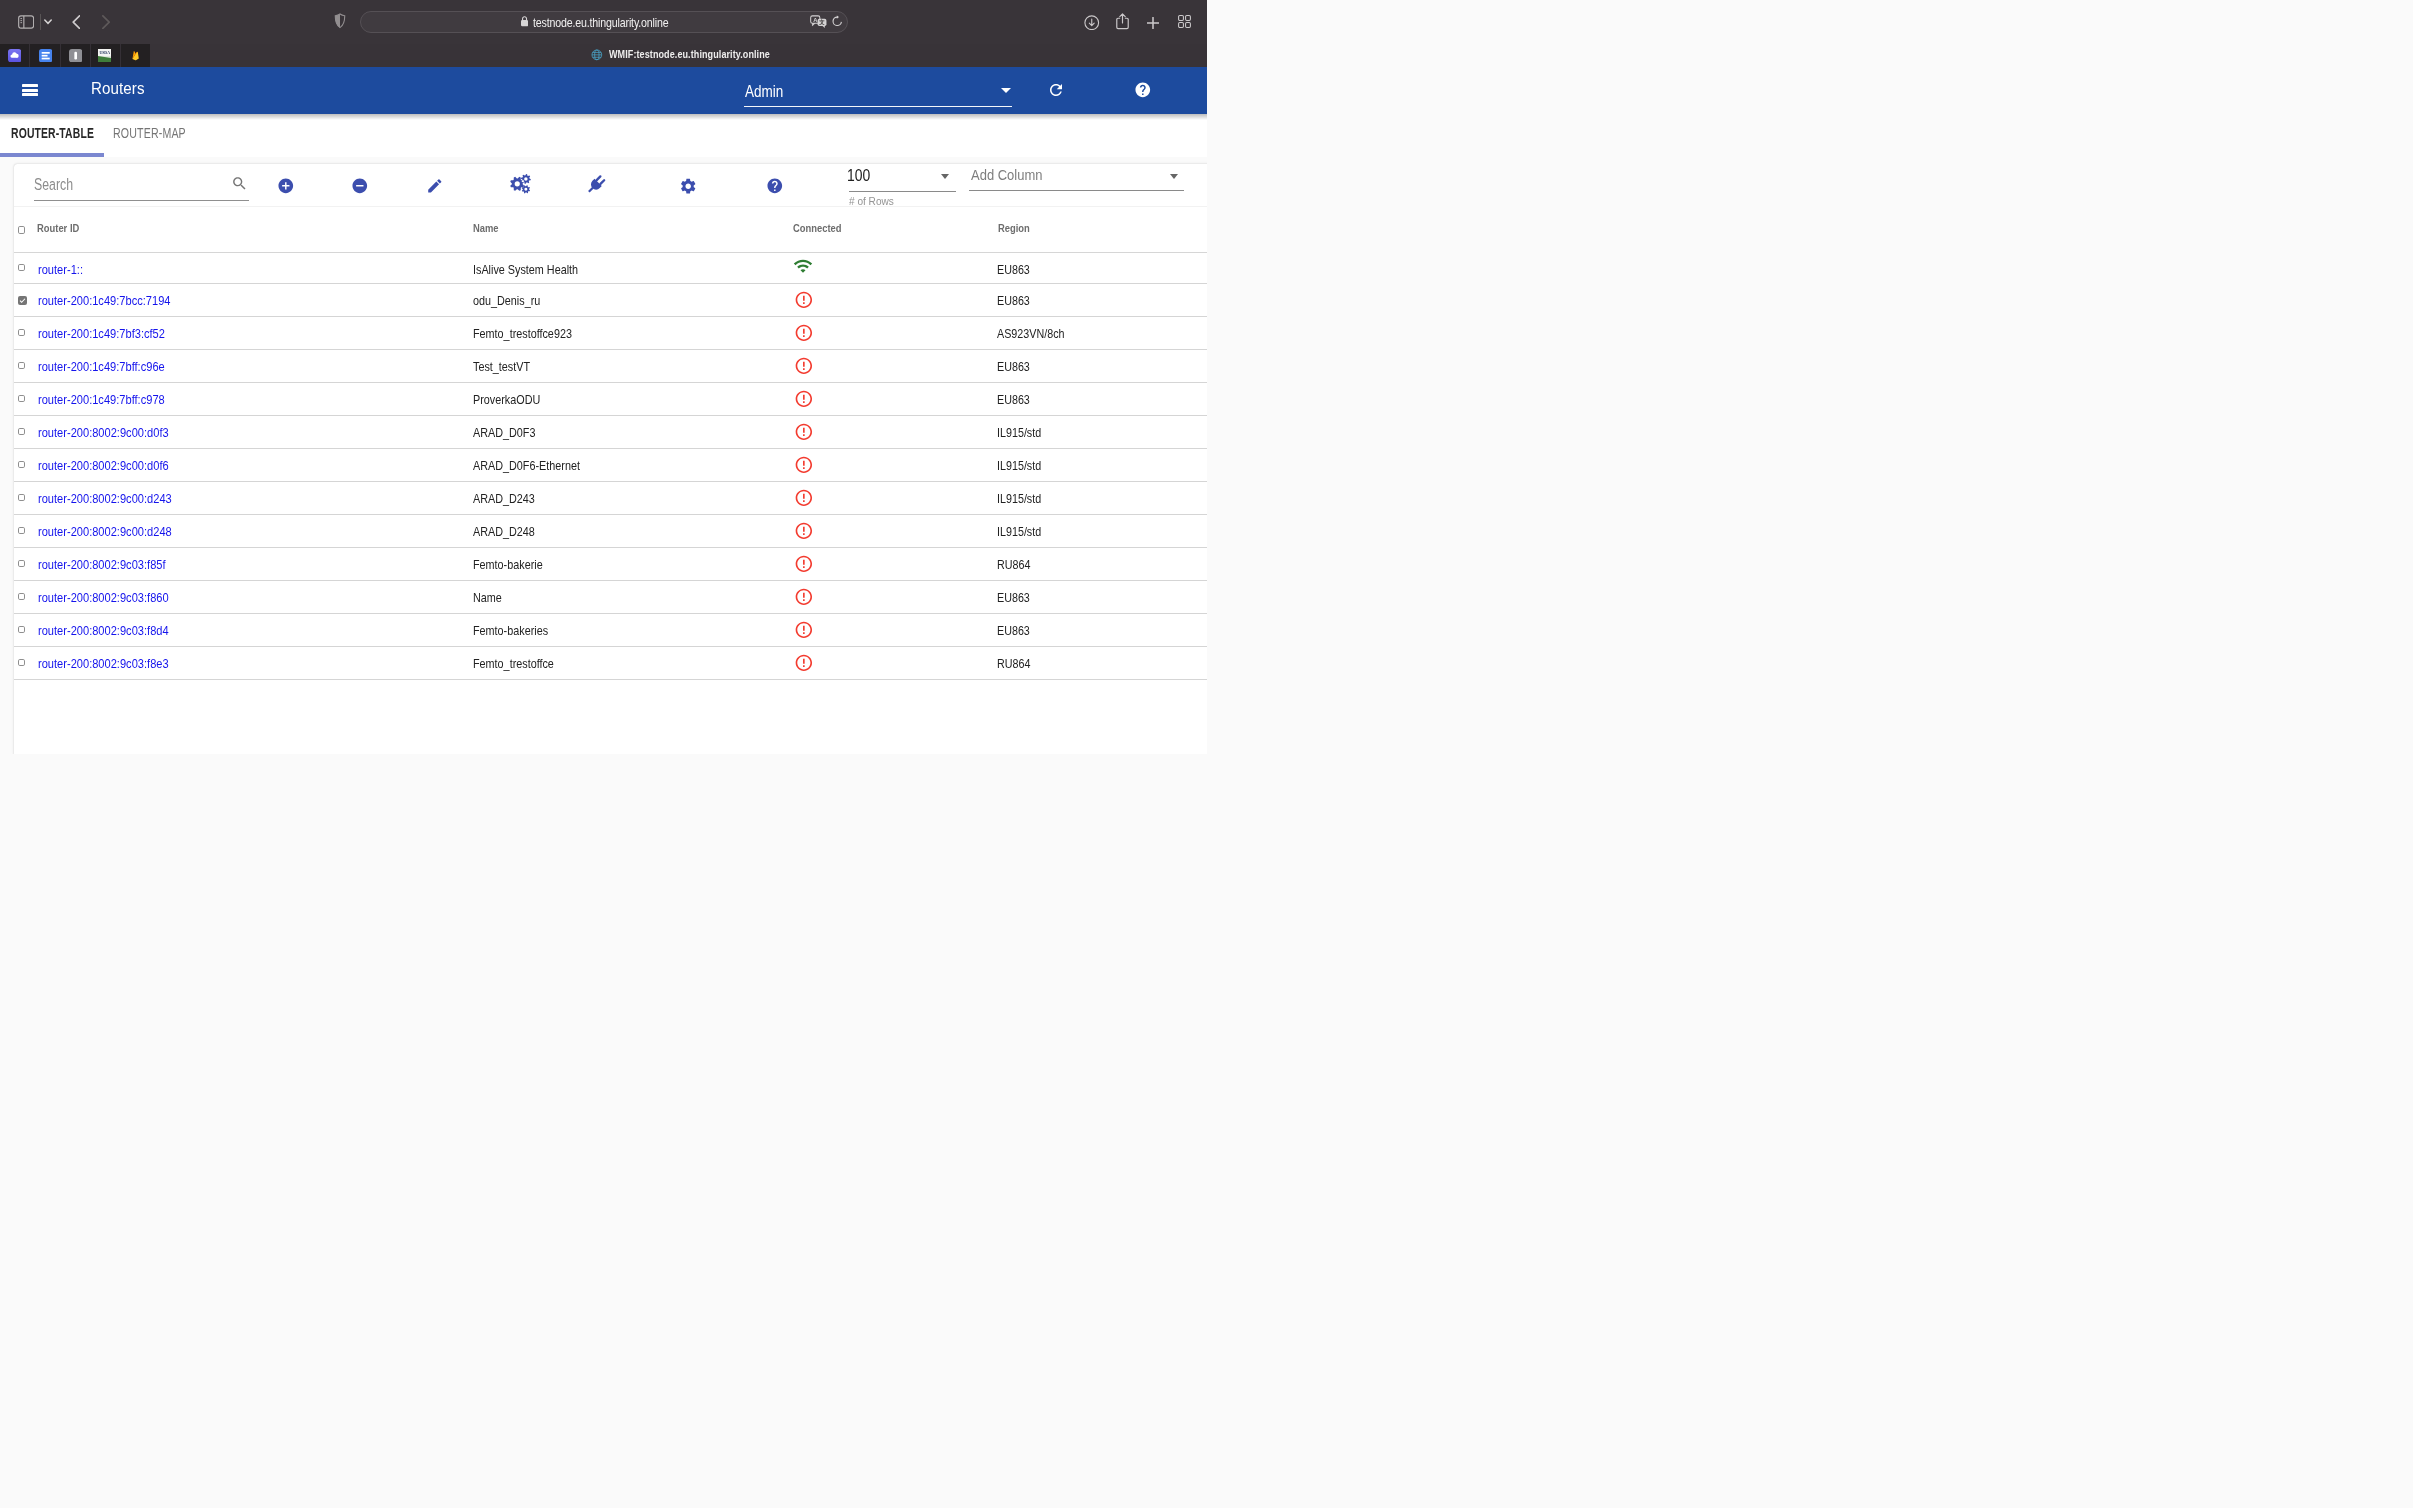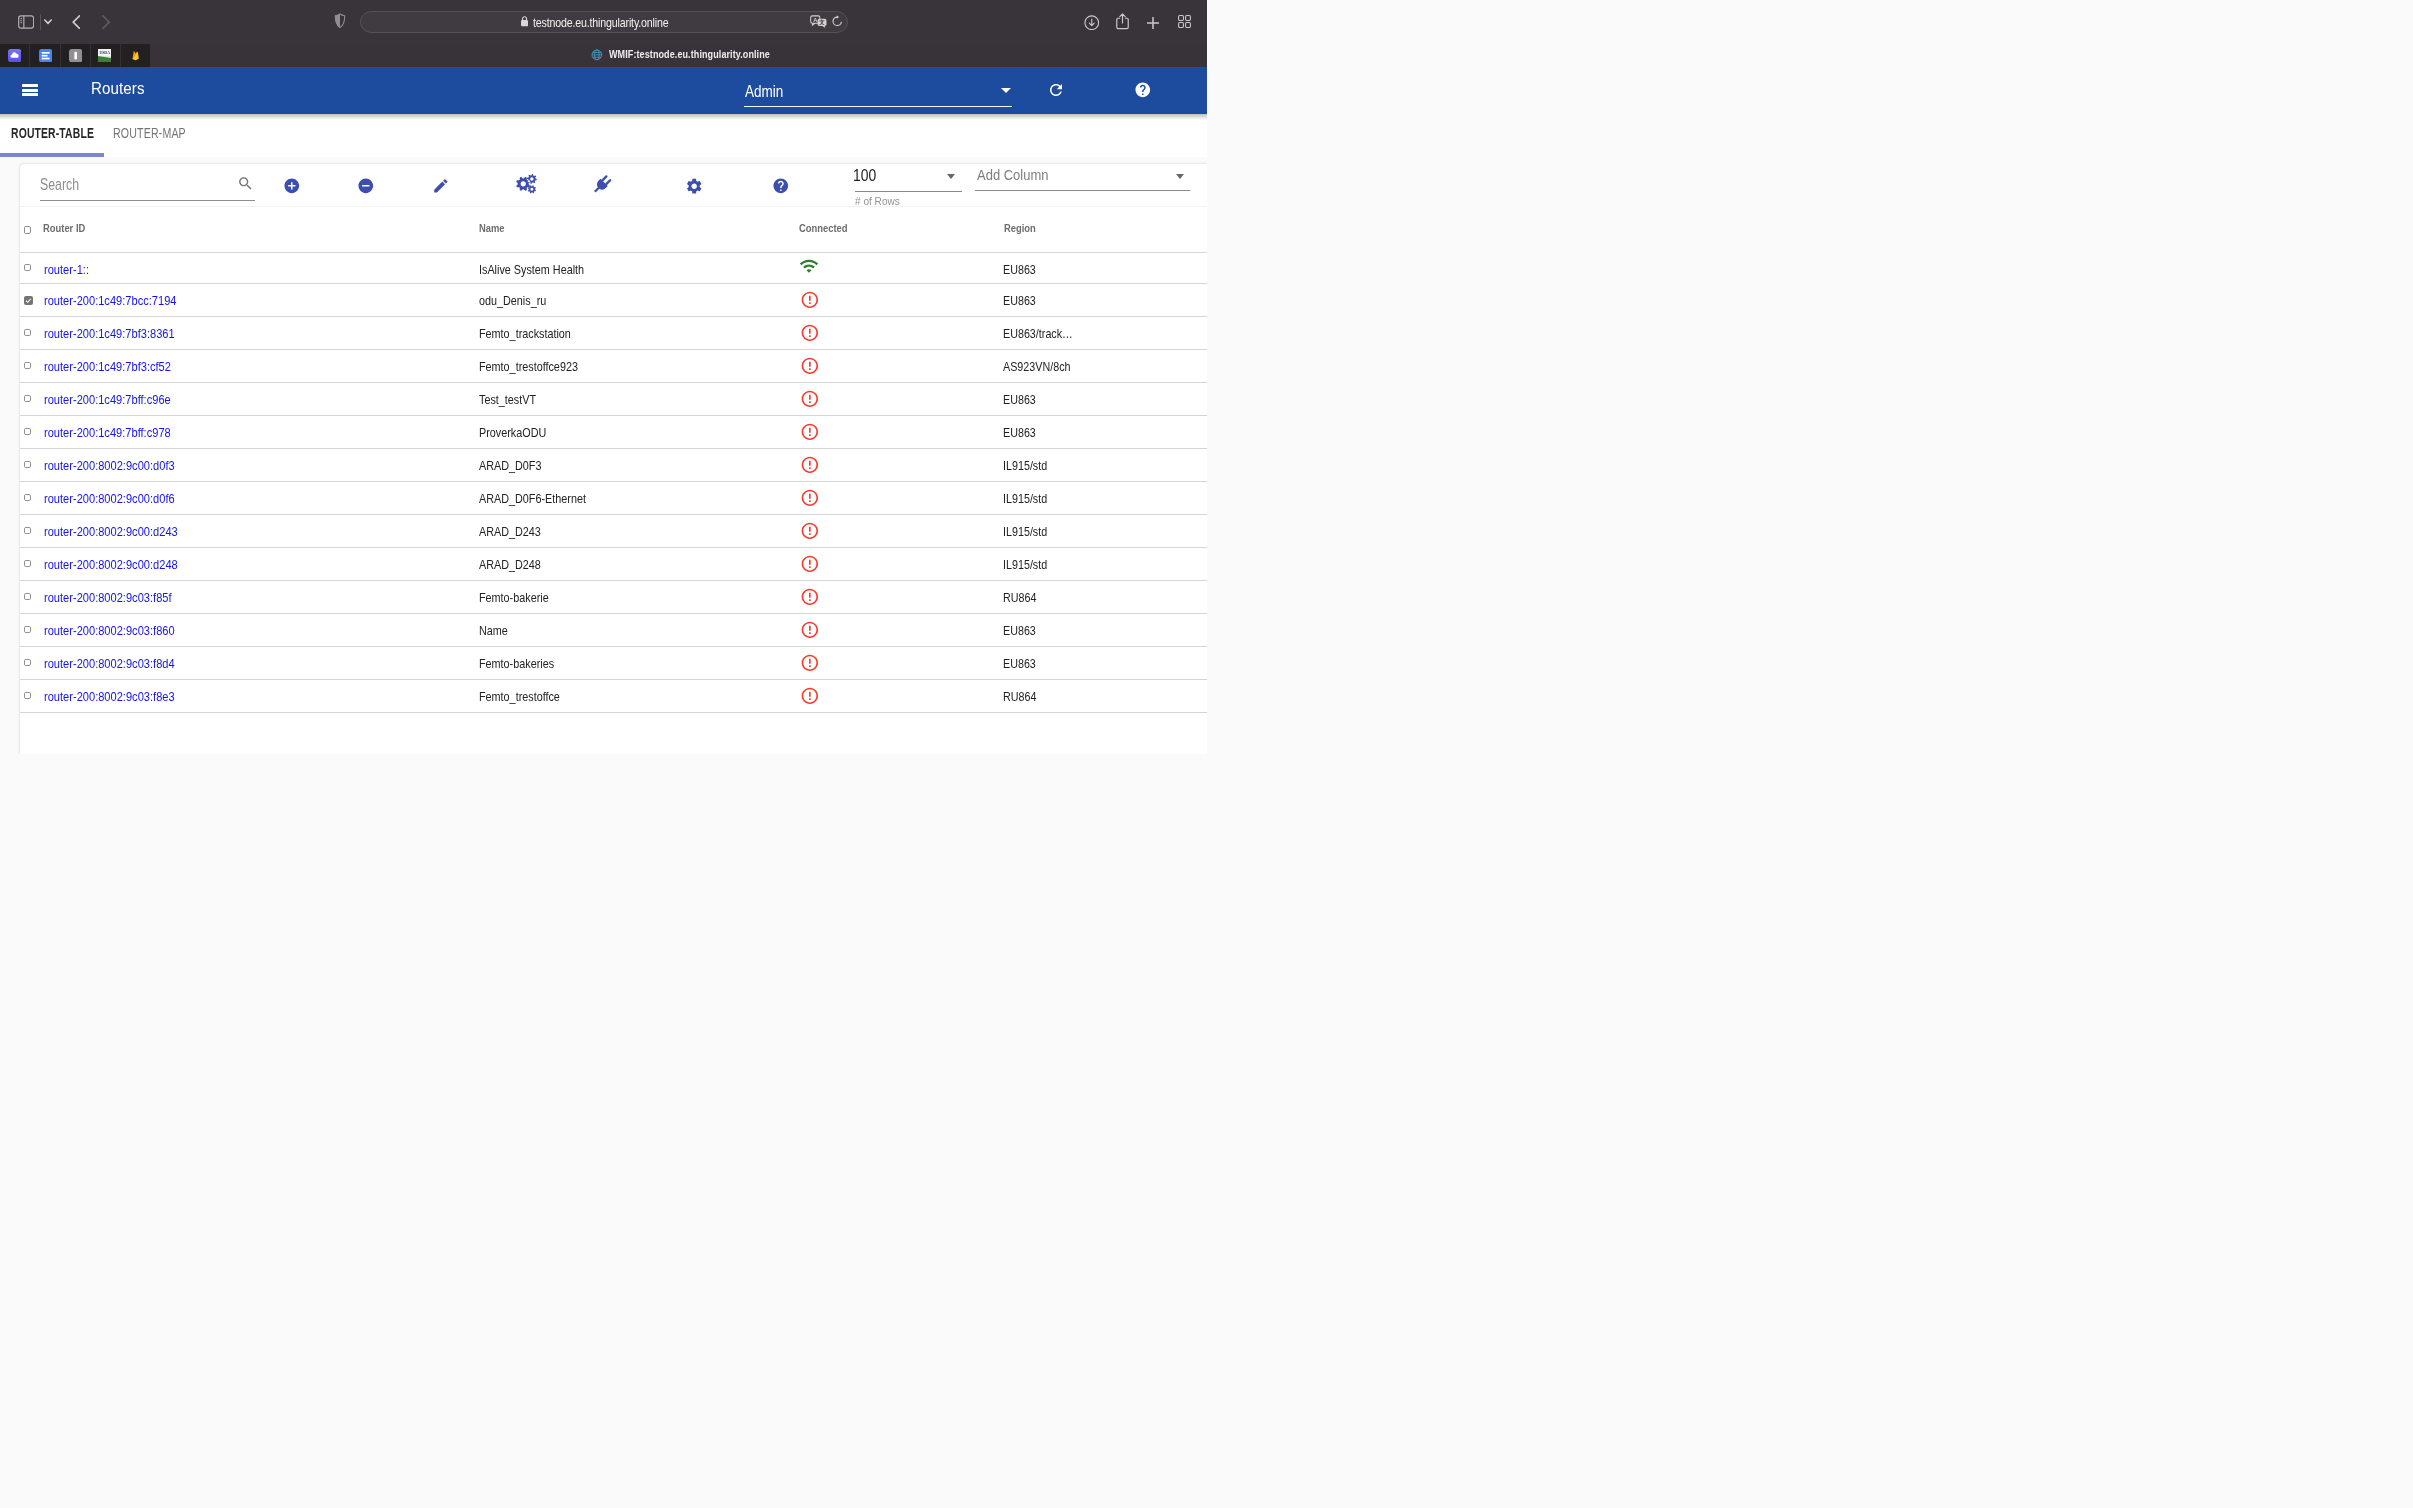--- a/index.html
+++ b/index.html
@@ -20,21 +20,21 @@
   #title{left:91px;top:80px;font-size:15.6px;font-weight:500;color:#fff;letter-spacing:0.1px;transform:scaleX(0.97);transform-origin:left center;}
   #admin{left:745px;top:82px;font-size:17px;font-weight:400;color:#fff;transform:scaleX(0.795);transform-origin:left center;}
   #adminline{left:744px;top:106px;width:268px;height:1px;background:rgba(255,255,255,0.95);}
   #admincaret{left:1001px;top:88px;width:0;height:0;border-left:5.7px solid transparent;border-right:5.7px solid transparent;border-top:5.7px solid #fff;}
   
   #tabbar{left:0;top:114px;width:1207px;height:43px;background:#fff;}
   #tab1{left:10.8px;top:125px;font-size:14px;font-weight:700;color:#272727;letter-spacing:0.2px;transform:scaleX(0.742);transform-origin:left center;}
   #tab2{left:113px;top:125px;font-size:14px;font-weight:500;color:#757575;letter-spacing:0.2px;transform:scaleX(0.758);transform-origin:left center;}
   #tabink{left:0;top:153px;width:104px;height:4.2px;background:#7b87d0;}
   
-  #card{left:20px;top:164px;width:1197px;height:590px;background:#fff;border-radius:3.4px 3.4px 0 0;box-shadow:0 0.8px 2.5px rgba(0,0,0,0.18),0 0.8px 0.8px rgba(0,0,0,0.1);}
+  #card{left:14px;top:164px;width:1197px;height:590px;background:#fff;border-radius:3.4px 3.4px 0 0;box-shadow:0 0.8px 2.5px rgba(0,0,0,0.18),0 0.8px 0.8px rgba(0,0,0,0.1);}
   
   #search-ph{left:20px;top:11px;font-size:16.3px;color:#8c8c8c;transform:scaleX(0.757);transform-origin:left center;}
   #search-line{left:20px;top:36px;width:215px;height:1px;background:#8f8f8f;}
   .tico{position:absolute;}
   #num100{left:833px;top:3px;font-size:16px;color:#212121;transform:scaleX(0.87);transform-origin:left center;}
   #numline{left:835px;top:27px;width:107px;height:0.8px;background:#8a8a8a;}
   #numcaret{left:927px;top:10px;width:0;height:0;border-left:4.7px solid transparent;border-right:4.7px solid transparent;border-top:5px solid #666;}
   #numlabel{left:835px;top:31px;font-size:10.7px;color:#949494;transform:scaleX(0.943);transform-origin:left center;}
   #addcol{left:957px;top:2.3px;font-size:15.5px;color:#7e7e7e;transform:scaleX(0.838);transform-origin:left center;}
   #addline{left:955px;top:26px;width:215px;height:0.8px;background:#8a8a8a;}
@@ -249,29 +249,20 @@
           </div>
           <div class="rid" style="top:10.4px">router-200:1c49:7bcc:7194</div>
           <div class="rname" style="top:10.4px">odu_Denis_ru</div>
           <svg class="rico-err" style="top:6px" width="19.7" height="19.7" viewBox="0 0 24 24" fill="#f33b2f">
             <path d="M11 15h2v2h-2zm0-8h2v6h-2zm.99-5C6.47 2 2 6.48 2 12s4.47 10 9.99 10C17.52 22 22 17.52 22 12S17.52 2 11.99 2zm.01 18c-4.42 0-8-3.58-8-8s3.58-8 8-8 8 3.58 8 8-3.58 8-8 8z"></path>
           </svg>
           <div class="rregion" style="top:10.4px">EU863</div>
         </div>
 <div class="row">
           <div class="cb" style="top:11.7px"></div>
-          <div class="rid" style="top:10.4px">router-200:1c49:7bf3:8361</div>
-          <div class="rname" style="top:10.4px">Femto_trackstation</div>
-          <svg class="rico-err" style="top:6px" width="19.7" height="19.7" viewBox="0 0 24 24" fill="#f33b2f">
-            <path d="M11 15h2v2h-2zm0-8h2v6h-2zm.99-5C6.47 2 2 6.48 2 12s4.47 10 9.99 10C17.52 22 22 17.52 22 12S17.52 2 11.99 2zm.01 18c-4.42 0-8-3.58-8-8s3.58-8 8-8 8 3.58 8 8-3.58 8-8 8z"></path>
-          </svg>
-          <div class="rregion" style="top:10.4px">EU863/track…</div>
-        </div>
-<div class="row">
-          <div class="cb" style="top:11.7px"></div>
           <div class="rid" style="top:10.4px">router-200:1c49:7bf3:cf52</div>
           <div class="rname" style="top:10.4px">Femto_trestoffce923</div>
           <svg class="rico-err" style="top:6px" width="19.7" height="19.7" viewBox="0 0 24 24" fill="#f33b2f">
             <path d="M11 15h2v2h-2zm0-8h2v6h-2zm.99-5C6.47 2 2 6.48 2 12s4.47 10 9.99 10C17.52 22 22 17.52 22 12S17.52 2 11.99 2zm.01 18c-4.42 0-8-3.58-8-8s3.58-8 8-8 8 3.58 8 8-3.58 8-8 8z"></path>
           </svg>
           <div class="rregion" style="top:10.4px">AS923VN/8ch</div>
         </div>
 <div class="row">
           <div class="cb" style="top:11.7px"></div>
           <div class="rid" style="top:10.4px">router-200:1c49:7bff:c96e</div>

